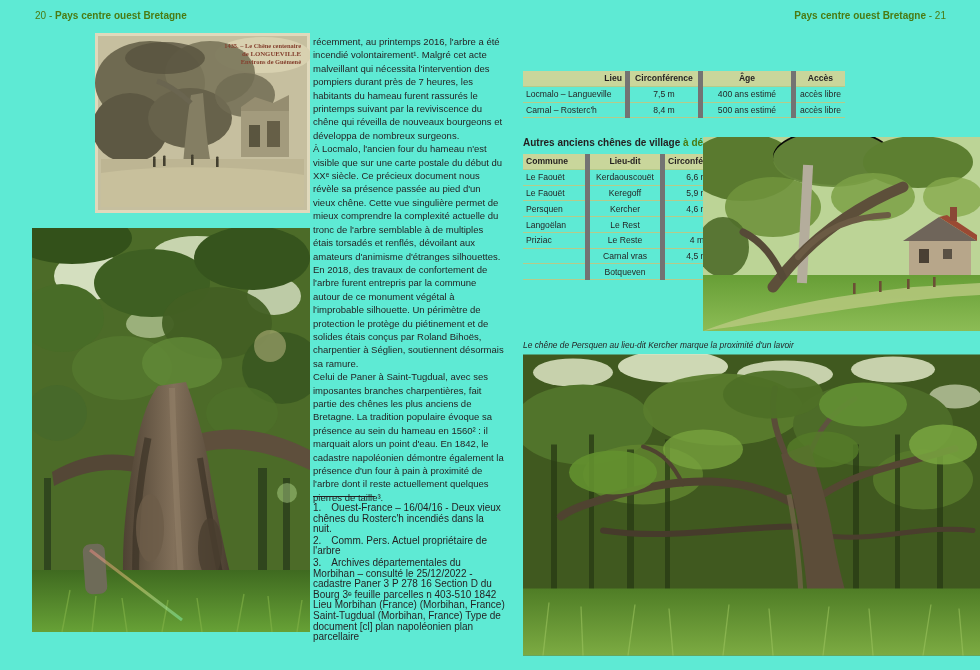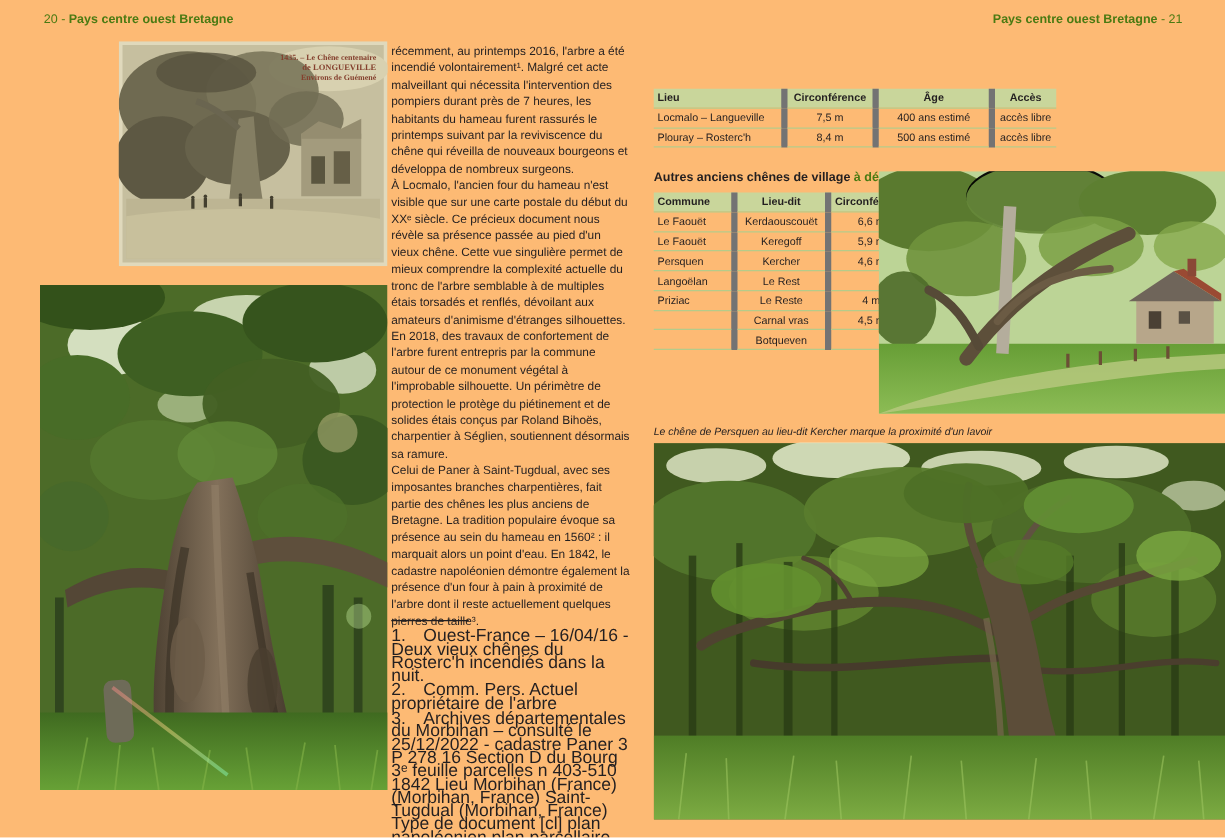--- a/index.html
+++ b/index.html
@@ -1,16 +1,16 @@
 <!DOCTYPE html>
 <html><head>
 <meta charset="utf-8">
 <style>
   html,body{margin:0;padding:0;background:#ffffff;}
-  .spread{position:relative;width:980px;height:670px;background:#fdba74;
+  .spread{position:relative;width:980px;height:670px;background:#5eead4;
     font-family:"Liberation Sans",sans-serif;color:#231f20;overflow:hidden;}
 
   
   .runhead{position:absolute;top:10px;font-size:10px;color:#4a7a12;}
   .runhead .bold{font-weight:bold;}
   .runhead-left{left:35px;}
   .runhead-right{right:34px;text-align:right;}
 
   
   .photo{position:absolute;display:block;}
@@ -18,42 +18,42 @@
   .photo-main-left{left:32px;top:228px;width:278px;height:404px;}
   .photo-top-right{left:703px;top:137px;width:277px;height:194px;}
   .photo-bottom-right{left:523px;top:354px;width:457px;height:302px;}
 
   
   .article-col{position:absolute;left:313px;top:35px;width:192px;font-size:9.5px;
     line-height:13.4px;text-align:left;}
   .article-col .para{margin:0;}
   .footnotes{position:absolute;left:313px;top:496px;width:192px;}
   .footnote-rule{width:62px;border-top:1px solid #231f20;margin:0 0 6px 0;}
-  .footnotes .fnote{font-size:14px;line-height:10.6px;margin:0 0 1px 0;}
+  .footnotes .fnote{font-size:10px;line-height:10.6px;margin:0 0 1px 0;}
 
   
   .species{position:absolute;left:523px;top:30px;width:260px;font-size:9.5px;line-height:11.5px;}
   .species .common{font-weight:bold;}
   .species .latin{font-style:italic;}
   .species .statusline{margin-top:3px;display:flex;align-items:center;}
   .status-bullet{display:inline-block;width:5px;height:5px;background:#4a7a12;margin-right:3px;}
 
   table{border-collapse:collapse;position:absolute;table-layout:fixed;}
   th{background:#c9d69b;font-weight:bold;}
   th,td{font-size:8.6px;line-height:10px;padding:2.4px 3px;text-align:center;
     border-left:5px solid #737373;}
   th:first-child,td:first-child{border-left:none;}
   td{border-top:1px solid #b5cb8a;}
   tbody tr:last-child td{border-bottom:1px solid #b5cb8a;}
   .tbl-main{left:523px;top:71px;width:283px;}
   .tbl-main th:nth-child(1),.tbl-main td:nth-child(1){width:96px;text-align:left;}
   .tbl-main th:nth-child(2),.tbl-main td:nth-child(2){width:62px;}
   .tbl-main th:nth-child(3),.tbl-main td:nth-child(3){width:82px;}
   .tbl-main th:nth-child(4),.tbl-main td:nth-child(4){width:43px;}
-  .tbl-main th:nth-child(1){text-align:left;}
+  .tbl-main th:nth-child(1){text-align:right;}
   .tbl-villages{left:523px;top:154px;width:178px;}
   .tbl-villages th:nth-child(1),.tbl-villages td:nth-child(1){width:56px;text-align:left;}
   .tbl-villages th:nth-child(2),.tbl-villages td:nth-child(2){width:64px;}
   .tbl-villages th:nth-child(3),.tbl-villages td:nth-child(3){width:58px;}
   .tbl-villages th:nth-child(1){text-align:left;}
 
   .section-title{position:absolute;left:523px;top:137px;font-size:10px;font-weight:bold;}
   .section-title .hl{color:#4a7a12;}
 
   .photo-caption{position:absolute;left:523px;top:340px;width:457px;
@@ -198,21 +198,21 @@
         </tr>
       </thead>
       <tbody>
         <tr>
           <td>Locmalo – Langueville</td>
           <td>7,5 m</td>
           <td>400 ans estimé</td>
           <td>accès libre</td>
         </tr>
         <tr>
-          <td>Plouray – Rosterc'h</td>
+          <td>Carnal – Rosterc'h</td>
           <td>8,4 m</td>
           <td>500 ans estimé</td>
           <td>accès libre</td>
         </tr>
       </tbody>
     </table>
 
   <div class="section-title"><span>Autres anciens chênes de village </span><span class="hl">à découvrir</span></div>
   <table class="tbl-villages">
       <thead>

